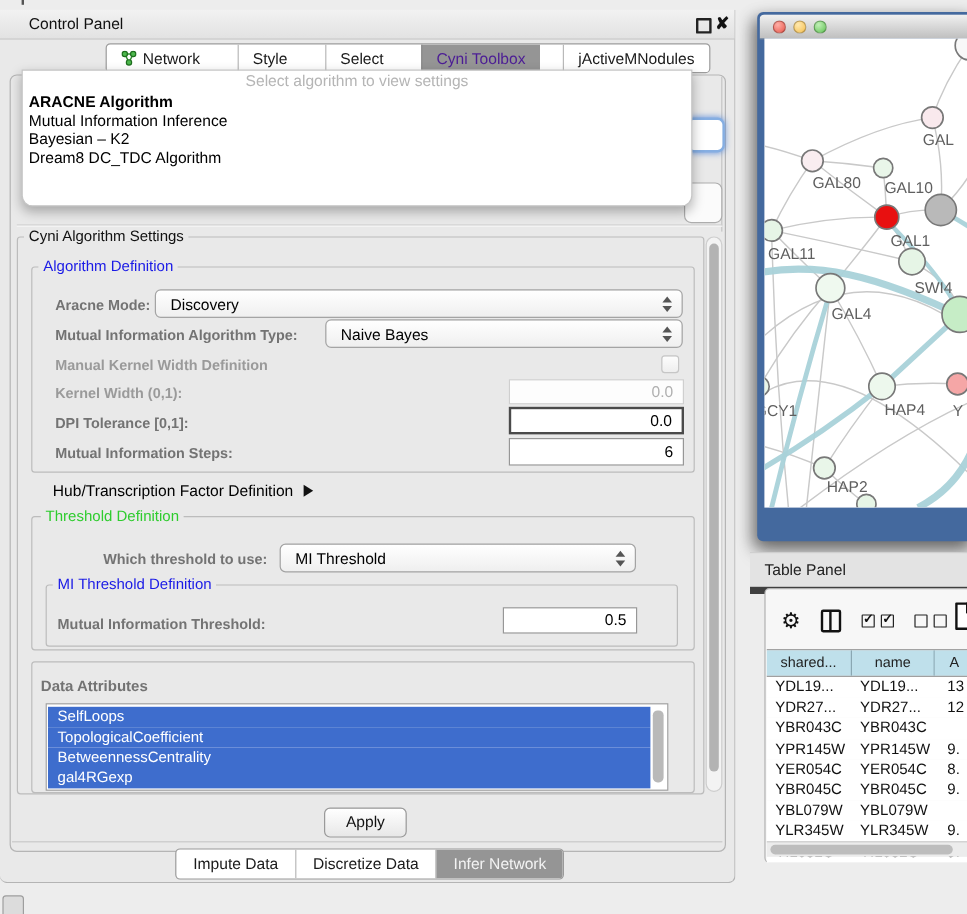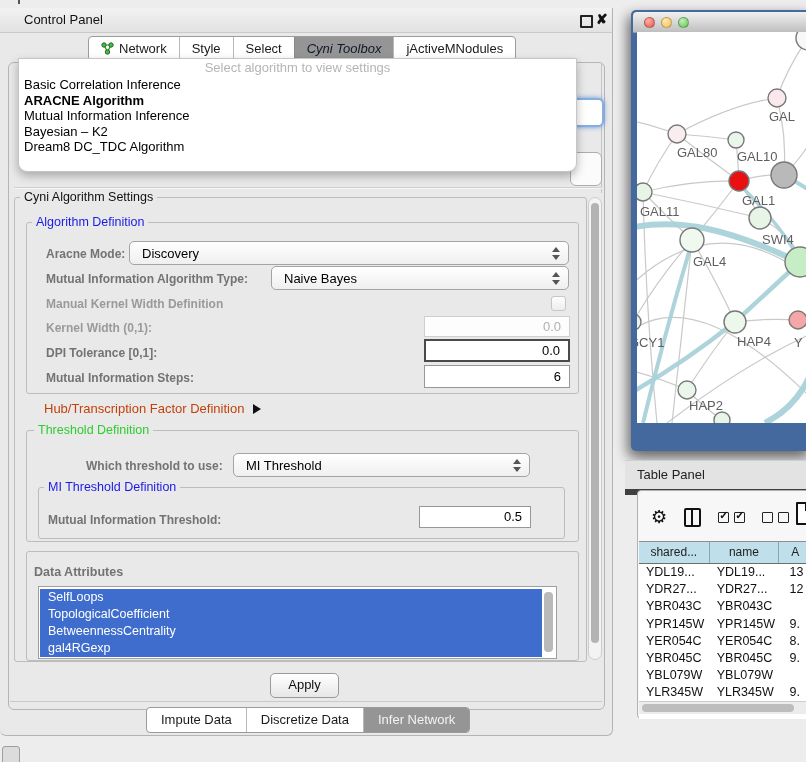--- a/index.html
+++ b/index.html
@@ -14,24 +14,24 @@
       background:linear-gradient(#f2f2f2,#e2e2e2);border-bottom:1px solid #c9c9c9;}
   #cp-title{position:absolute;left:24px;top:0;line-height:24px;font-size:13px;color:#111;}
   #float-btn{position:absolute;left:580px;top:7px;width:9px;height:9px;border:2px solid #222;border-radius:1px;}
   #close-btn{position:absolute;left:596px;top:3px;font-size:14px;font-weight:bold;color:#111;}
 
   #cp-content{left:8px;top:62px;width:595px;height:646px;border:1px solid #b5b5b5;
       border-radius:6px;background:#e9e9e9;}
 
   
   #cp-tabs{left:88px;top:36px;height:23px;display:flex;background:#fff;
-      border:1px solid #9c9c9c;border-radius:4px;overflow:hidden;z-index:3;}
+      border:1px solid #9c9c9c;border-radius:4px;overflow:hidden;z-index:3;gap:19px;}
   #cp-tabs .tab{padding:0 12px;line-height:22px;font-size:13px;color:#1a1a1a;display:flex;align-items:center;gap:5px;border-left:1px solid #b9b9b9;}
   #cp-tabs .tab:first-child{border-left:none;}
-  #cp-tabs .tab.sel{background:var(--tab-selected-gray,#959595);color:#0f172a;border-left-color:#8b8b8b;font-style:italic;}
+  #cp-tabs .tab.sel{background:var(--tab-selected-gray,#959595);color:#4c1d95;border-left-color:#8b8b8b;}
   .tabicon svg{display:block;}
 
   
   #frag-line{left:601px;top:64px;width:1px;height:129px;background:#c4c4c4;z-index:1;}
   #frag-combo{left:572px;top:98px;width:28px;height:25px;border-radius:6px;background:#fff;
       border:2px solid #85aee2;box-shadow:0 0 5px rgba(90,140,220,.9);z-index:1;}
   #frag-box{left:570px;top:152px;width:30px;height:32px;border-radius:6px;background:#fbfbfb;
       border:1px solid #adadad;z-index:1;}
   #frag-sep1{left:14px;top:187px;width:588px;height:1px;background:#cfcfcf;z-index:1;}
   #frag-sep2{left:14px;top:188px;width:588px;height:1px;background:#f6f6f6;z-index:1;}
@@ -74,21 +74,21 @@
   .tfield{position:absolute;background:#fff;font-size:13px;text-align:right;padding-right:8px;
       box-sizing:border-box;color:#000;}
   #kernel-field{left:424px;top:316px;width:146px;height:21px;border:1px solid #cfcfcf;color:#b0b0b0;line-height:19px;background:#fdfdfd;}
   #dpi-field{left:424px;top:339px;width:146px;height:23px;border:2px solid #4a4a4a;line-height:19px;}
   #misteps-field{left:424px;top:365px;width:146px;height:23px;border:1px solid #979797;line-height:21px;}
   #mithr-field{left:419px;top:506px;width:112px;height:22px;border:1px solid #979797;line-height:20px;}
 
   #kernel-check{left:551px;top:296px;width:13px;height:13px;border:1px solid #c6c6c6;border-radius:3px;
       background:linear-gradient(#fdfdfd,#eee);}
 
-  #hub-row{left:44px;top:401px;font-size:13px;color:#c2410c;display:flex;align-items:center;gap:9px;}
+  #hub-row{left:44px;top:401px;font-size:13px;color:#000000;display:flex;align-items:center;gap:9px;}
   .tri-right{width:0;height:0;border-left:8px solid #111;border-top:5.5px solid transparent;border-bottom:5.5px solid transparent;}
   .tri-down{width:0;height:0;border-top:8px solid #111;border-left:5.5px solid transparent;border-right:5.5px solid transparent;}
 
   #attr-label{left:34px;top:565px;font-size:12.5px;}
   #attr-list{left:38px;top:586px;width:517px;height:71px;background:#fff;border:1px solid #9f9f9f;overflow:hidden;}
   .attr-item{height:17px;line-height:17px;font-size:12.5px;color:#fff;background:var(--selection-blue,#3e6dcd);
       padding-left:8px;margin:0 14px 0 1px;margin-top:0;}
   .attr-item:first-child{margin-top:2px;}
   #attr-scroll{position:absolute;right:3px;top:5px;width:9px;height:60px;border-radius:4px;background:#b9b9b9;}
 
@@ -274,21 +274,20 @@
   <div id="bottom-sep" class="abs"></div>
   <div id="cp-bottom-tabs" class="abs">
       <div class="tab">Impute Data</div>
       <div class="tab">Discretize Data</div>
       <div class="tab sel">Infer Network</div>
     </div>
 
   <div id="dropdown" class="abs">
     <div id="dd-prompt">Select algorithm to view settings</div>
     <div id="dd-items">
-        <div class="dd-item">Basic Correlation Inference</div>
         <div class="dd-item sel">ARACNE Algorithm</div>
         <div class="dd-item">Mutual Information Inference</div>
         <div class="dd-item">Bayesian – K2</div>
         <div class="dd-item">Dream8 DC_TDC Algorithm</div>
       </div>
   </div>
 
   <div id="net-win" class="abs">
     <div id="net-titlebar">
       <span class="tl" id="tl-red" style="left: 11px; background: radial-gradient(circle at 35% 30%, rgb(255, 176, 168), rgb(232, 86, 74));"></span>

